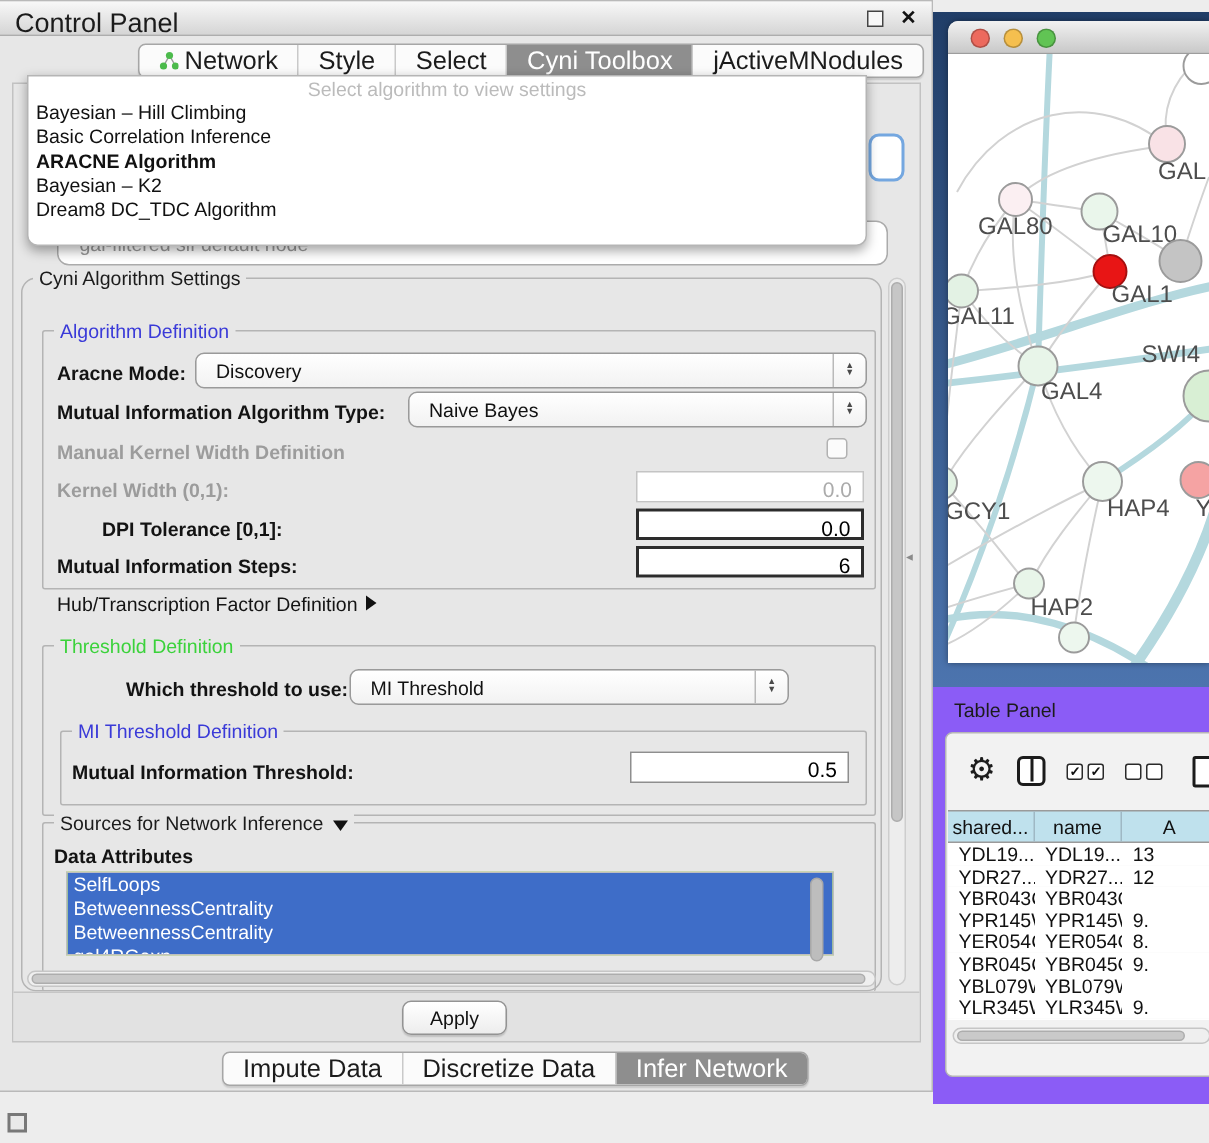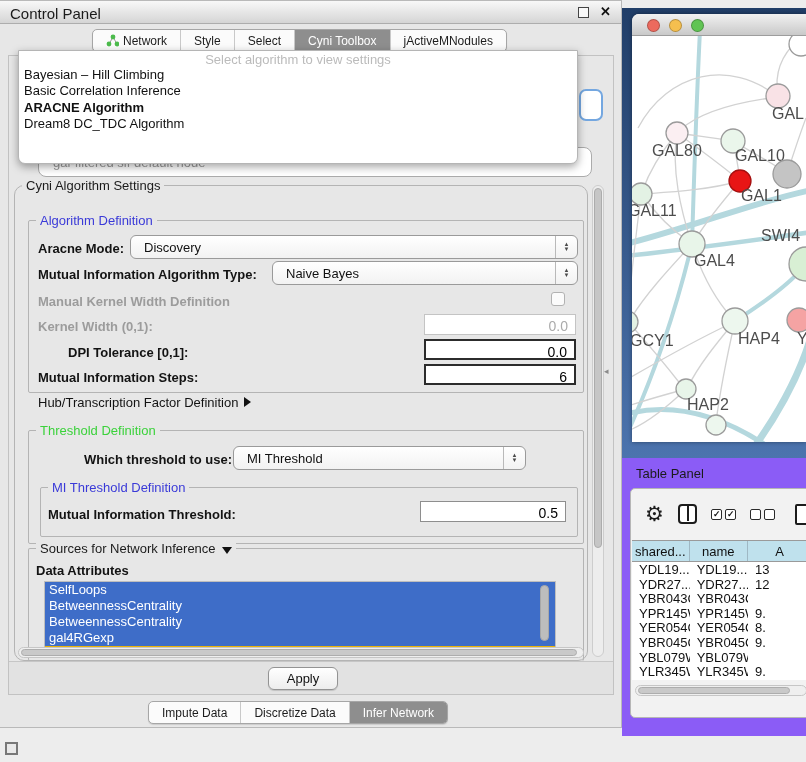--- a/index.html
+++ b/index.html
@@ -4,28 +4,28 @@
 <style>
   html,body{margin:0;padding:0;width:806px;height:762px;background:#EDEDED;
     font-family:"Liberation Sans",sans-serif;overflow:hidden;position:relative;}
   *{box-sizing:border-box;}
 
   
   #control-panel{position:absolute;left:0;top:8;width:622px;height:728px;background:#E7E7E7;
     border:1px solid #B9B9B9;border-left:none;}
   #cp-titlebar{position:absolute;left:0;top:0;width:100%;height:23px;
     background:linear-gradient(#F8F8F8,#D5D5D5);border-bottom:1px solid #ADADAD;}
-  #cp-title{position:absolute;left:10px;top:4px;font-size:15px;color:#1b1b1b;}
+  #cp-title{position:absolute;left:10px;top:4px;font-size:18px;color:#1b1b1b;}
   #cp-float{position:absolute;right:32px;top:6px;width:11px;height:11px;border:1.5px solid #444;background:#f8f8f8;}
   #cp-close{position:absolute;right:10px;top:3px;font-size:13px;font-weight:700;color:#111;}
 
   
   .tabbar{position:absolute;display:flex;border:1px solid #A6A6A6;border-radius:5px;
     background:#FBFBFB;overflow:hidden;height:23px;box-shadow:0 1px 1px rgba(0,0,0,.12);}
-  .tab{display:flex;align-items:center;gap:4px;padding:0 13px;font-size:12px;color:#1c1c1c;
+  .tab{display:flex;align-items:center;gap:4px;padding:0 13px;font-size:17px;color:#1c1c1c;
     border-right:1px solid #C9C9C9;white-space:nowrap;}
   .tab:last-child{border-right:none;}
   .tab.selected{background:#8E8E8E;color:#FFF;}
   #top-tabs{left:92px;top:28px;}
   #bottom-tabs{left:148px;top:700px;}
 
   
   #inner-panel{position:absolute;left:8px;top:54px;width:606px;height:640px;
     background:#E7E7E7;border:1px solid #C2C2C2;}
 
@@ -66,21 +66,21 @@
 
   #kernel-checkbox{position:absolute;left:551px;top:291px;width:14px;height:14px;background:#FBFBFB;
     border:1px solid #B2B2B2;border-radius:3px;}
 
   .tri-right{display:inline-block;width:0;height:0;border-left:7px solid #111;
     border-top:5px solid transparent;border-bottom:5px solid transparent;margin-left:6px;}
   .tri-down{display:inline-block;width:0;height:0;border-top:7px solid #111;
     border-left:5px solid transparent;border-right:5px solid transparent;margin-left:6px;position:relative;top:1px;}
 
   
-  #sources-list{position:absolute;left:44px;top:580px;width:512px;height:75px;background:#eab308;
+  #sources-list{position:absolute;left:44px;top:580px;width:512px;height:56px;background:#bef264;
     border:1px solid #BEBEBE;overflow:hidden;}
   .src-item{height:16px;font-size:13px;color:#FFF;padding-left:4px;line-height:16px;}
   #sources-vthumb{position:absolute;left:540px;top:584px;width:9px;height:56px;border-radius:5px;
     background:#BDBDBD;border:1px solid #A8A8A8;}
 
   
   .hscroll{position:absolute;height:11px;background:#EFEFEF;border:1px solid #C6C6C6;border-radius:6px;}
   .hthumb{position:absolute;top:1px;height:7px;background:#C9C9C9;border:1px solid #ADADAD;border-radius:4px;}
   #settings-vscroll{position:absolute;left:592px;top:184px;width:12px;height:472px;background:#EDEDED;
     border:1px solid #CDCDCD;border-radius:6px;}
@@ -167,20 +167,21 @@
 
   <div id="combo-fragment"></div>
   <div id="net-selector-fragment">gal-filtered sif default node</div>
 
   <div id="algo-popup">
     <div id="algo-placeholder">Select algorithm to view settings</div>
     <div id="algo-items">
         <div class="algo-item">Bayesian – Hill Climbing</div>
         <div class="algo-item">Basic Correlation Inference</div>
         <div class="algo-item bold">ARACNE Algorithm</div>
+        <div class="algo-item">Bayesian – K2</div>
         <div class="algo-item">Dream8 DC_TDC Algorithm</div>
       </div>
   </div>
 
   <div class="group" style="left:14px;top:184px;width:574px;height:476px;border-radius:10px;">
     <span class="glabel">Cyni Algorithm Settings</span>
   </div>
 
   <div class="group" style="left:28px;top:219px;width:556px;height:173px;">
     <span class="glabel blue">Algorithm Definition</span>

